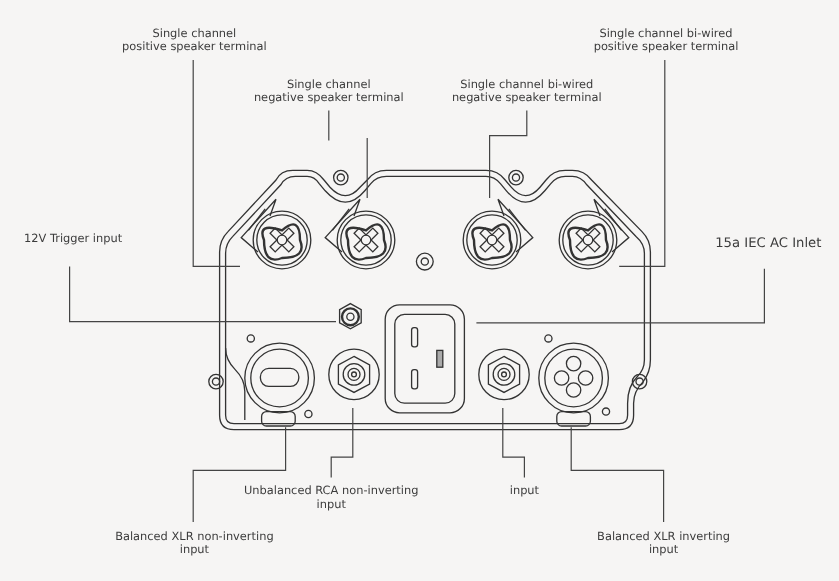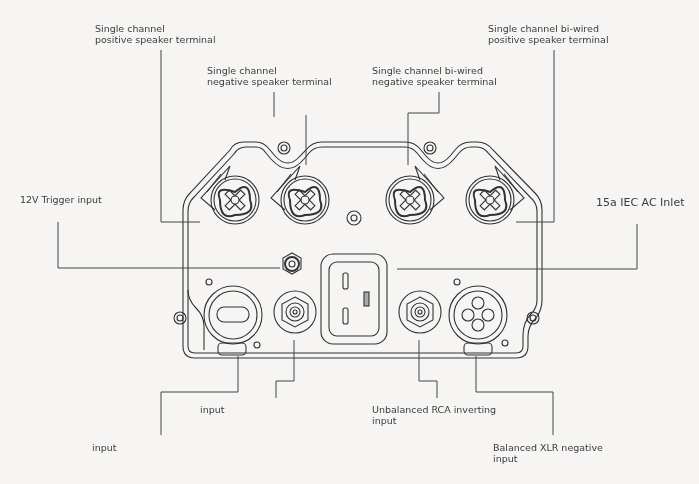--- a/index.html
+++ b/index.html
@@ -1,18 +1,18 @@
 <!DOCTYPE html>
 <html><head>
 <meta charset="utf-8">
 <style>
   html, body { margin:0; padding:0; }
   body { width:699px; height:484px; background:#f6f5f4; position:relative; overflow:hidden;
          font-family:"DejaVu Sans", sans-serif; color:#3a3a3a; }
-  .lbl { position:absolute; font-size:9.5px; line-height:11px; text-align:left; white-space:nowrap; color:#3c3c3c; }
+  .lbl { position:absolute; font-size:9.5px; line-height:11px; text-align:center; white-space:nowrap; color:#3c3c3c; }
   .lbl span { display:block; }
   .lbl.big { font-size:11px; }
   svg#diagram { position:absolute; left:0; top:0; }
 </style>
 </head>
 <body>
 
 <svg id="diagram" width="699" height="484" viewBox="0 0 699 484" fill="none" stroke="#333" stroke-width="1.1">
 
   <g>
@@ -167,25 +167,26 @@
   <span>Single channel bi-wired</span>
   <span>positive speaker terminal</span>
 </div>
 <div class="lbl" style="left:20px;top:194px;text-align:center;">
   <span>12V Trigger input</span>
 </div>
 <div class="lbl big" style="left:596px;top:197px;text-align:right;">
   <span>15a IEC AC Inlet</span>
 </div>
 <div class="lbl" style="left:200px;top:404px;width:152px;">
+  <span>Unbalanced RCA non-inverting</span>
   <span>input</span>
 </div>
 <div class="lbl" style="left:372px;top:404px;width:130px;">
-  <span>Unbalanced RCA inverting</span>
   <span>input</span>
 </div>
 <div class="lbl" style="left:92px;top:442px;width:140px;">
+  <span>Balanced XLR non-inverting</span>
   <span>input</span>
 </div>
 <div class="lbl" style="left:493px;top:442px;width:120px;">
-  <span>Balanced XLR negative</span>
+  <span>Balanced XLR inverting</span>
   <span>input</span>
 </div>
 
 </body></html>

